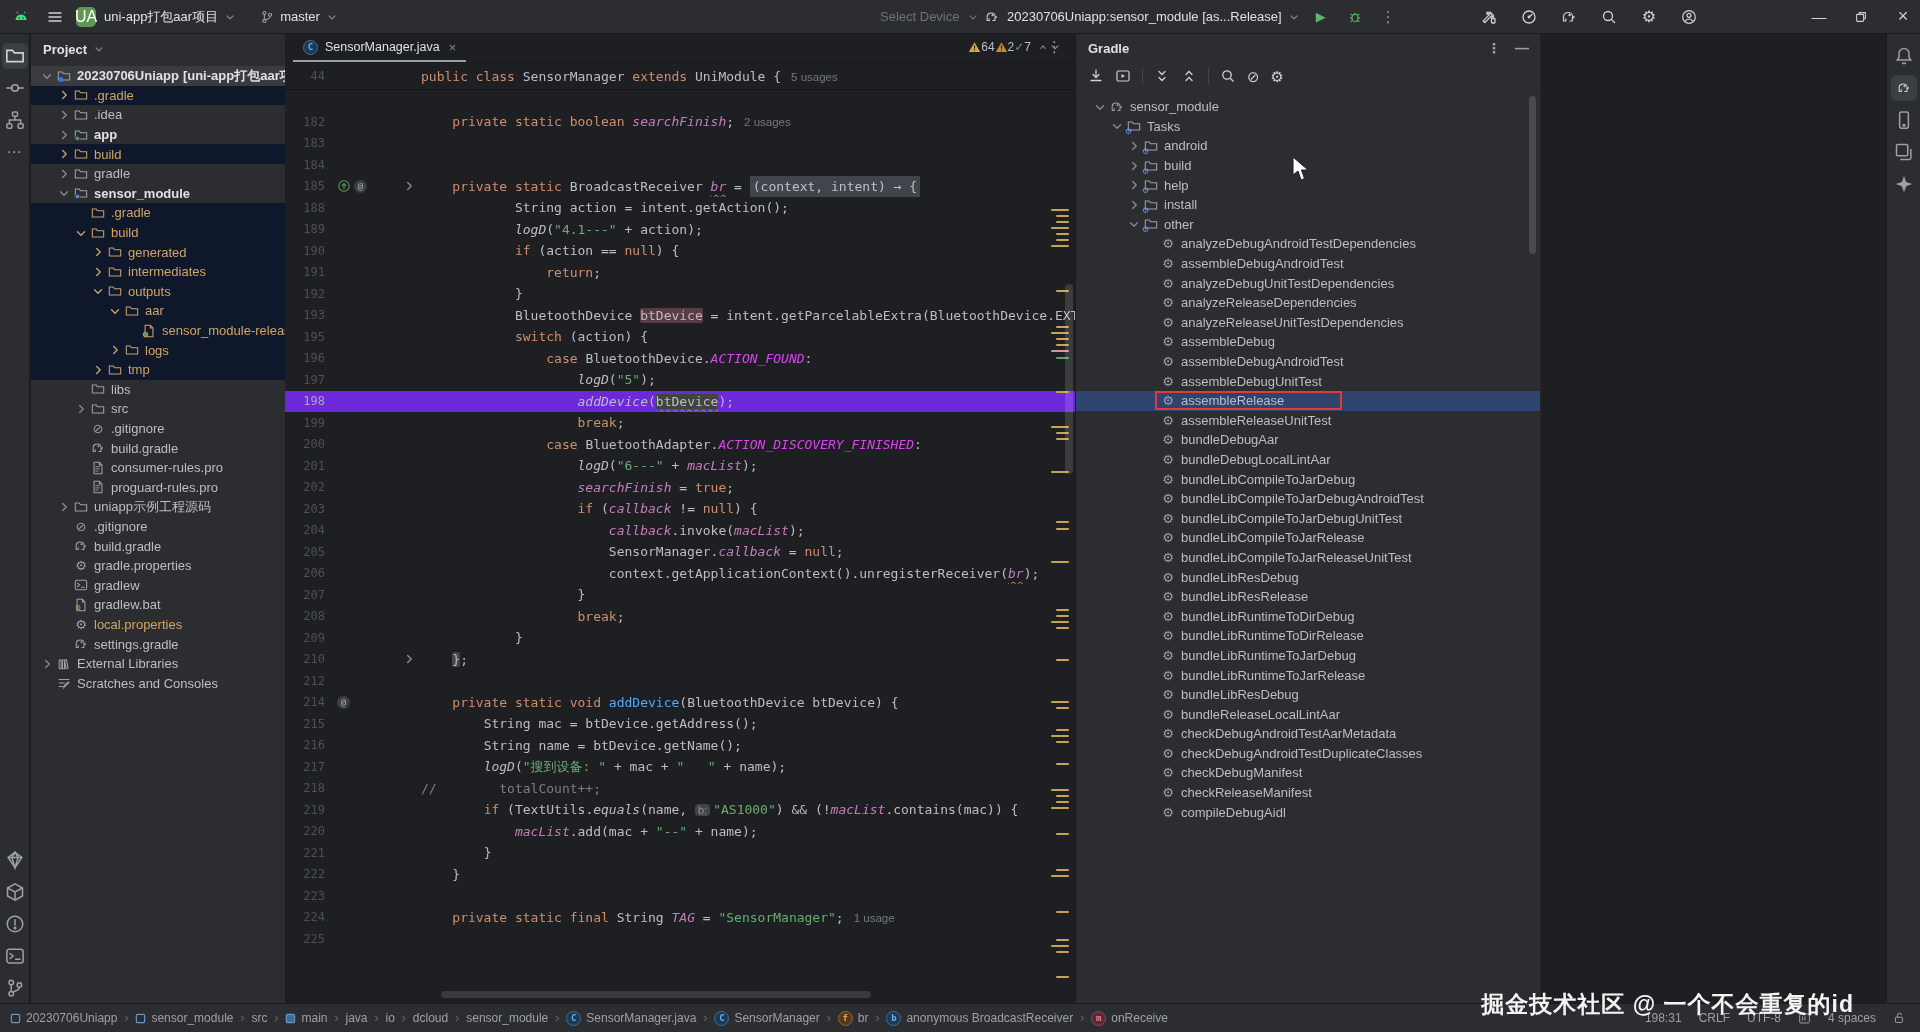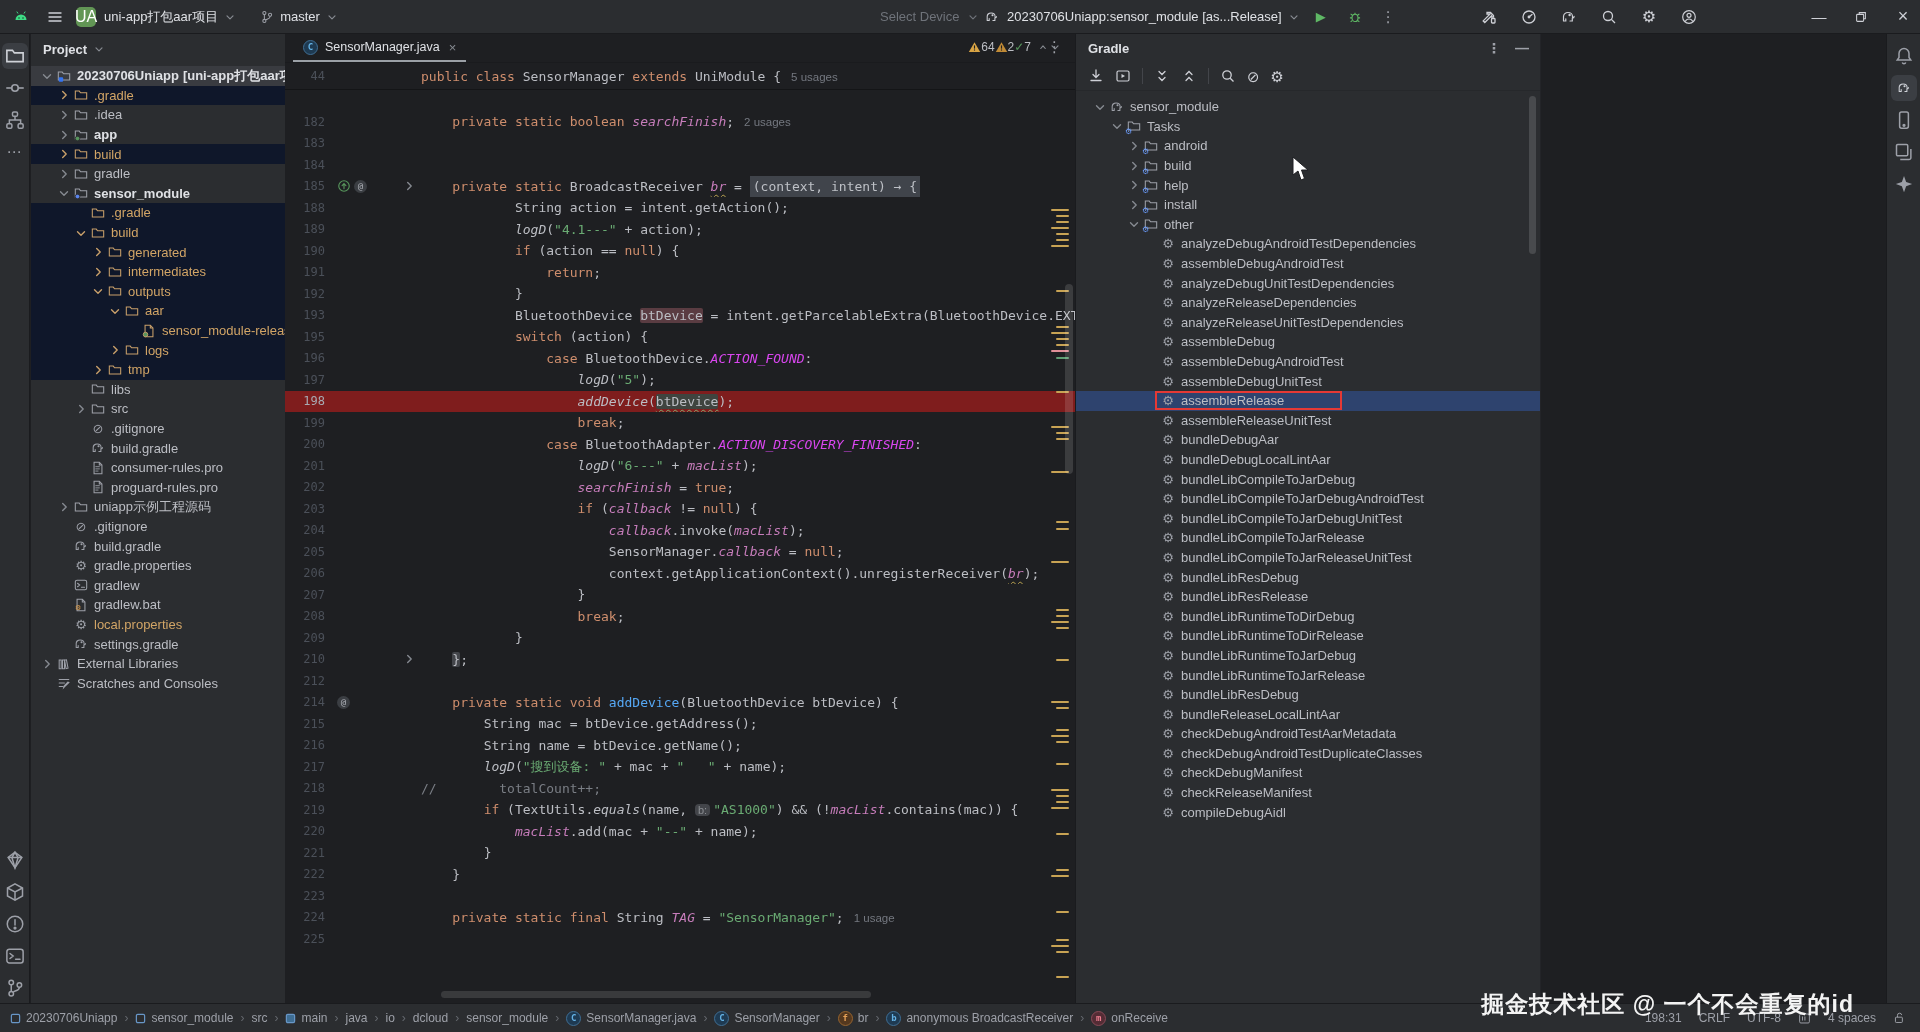--- a/index.html
+++ b/index.html
@@ -44,21 +44,21 @@
 
   
   #editor{position:absolute;left:285px;top:34px;width:790px;bottom:28px;background:#1e1f22;overflow:hidden}
   #tabbar{height:28px;display:flex;align-items:center;border-bottom:1px solid #1a1b1e;position:relative}
   .tab{margin-left:8px;height:28px;display:flex;align-items:center;gap:7px;padding:0 10px;border-bottom:2px solid #9ba0a6;box-sizing:border-box;color:#dfe1e5;font-size:12.5px}
   .tab-close{color:#868a91;font-size:13px;margin-left:2px}
   #ed-kebab{position:absolute;right:12px;top:4px;color:#9da0a8;font-size:15px;letter-spacing:1px}
   #sticky{position:relative;height:26px;display:flex;align-items:center;border-bottom:1px solid #141517;background:#1e1f22;font-family:"DejaVu Sans Mono","Liberation Mono",monospace;font-size:13px;white-space:pre}
   #code{position:absolute;left:0;right:0;top:55px;bottom:0;padding-top:22px;overflow:hidden;font-family:"DejaVu Sans Mono","Liberation Mono",monospace;font-size:13px}
   .cl{height:21.5px;display:flex;align-items:center;white-space:pre;overflow:hidden}
-  .cl.cur{background:#7f1d1d}
+  .cl.cur{background:#6d28d9}
   .ln{width:40px;flex:none;text-align:right;color:#4b5059;font-size:12px}
   .cl.cur .ln{color:#a8abb3}
   .gslot{width:96px;flex:none;display:flex;align-items:center;gap:3px;padding-left:12px;box-sizing:border-box;height:100%}
   .gfold{margin-left:auto;padding-right:5px}
   .ct{flex:none}
   .tk-k{color:#cf8e6d}
   .tk-s{color:#6aab73}
   .tk-f{color:#c77dbb;font-style:italic}
   .tk-cn{color:#d946ef;font-style:italic}
   .tk-m{color:#56a8f5}

